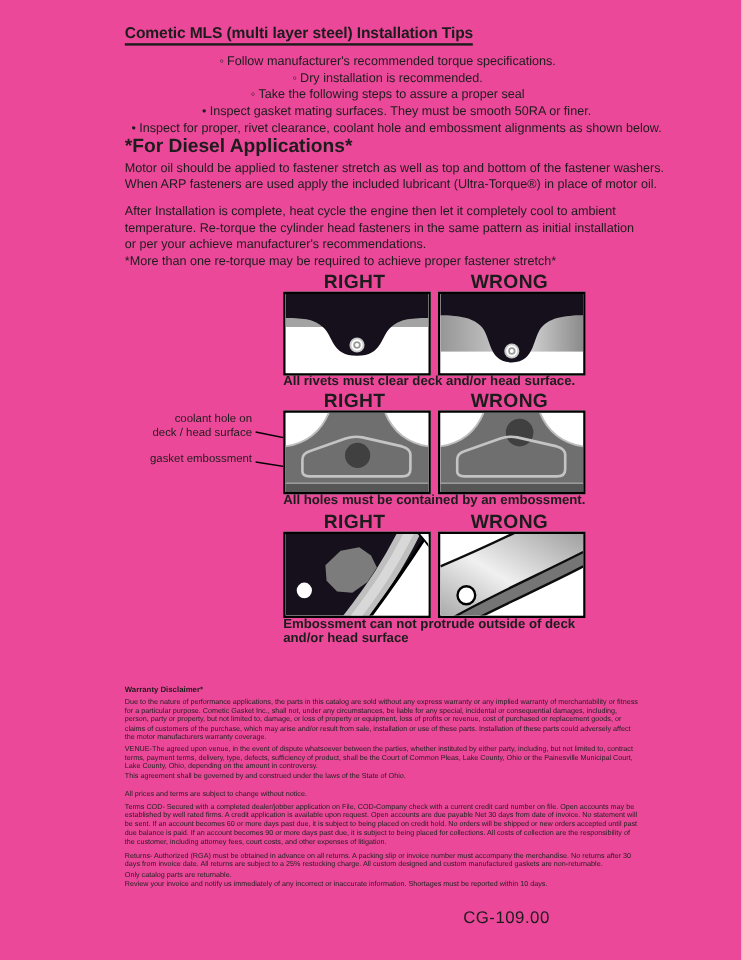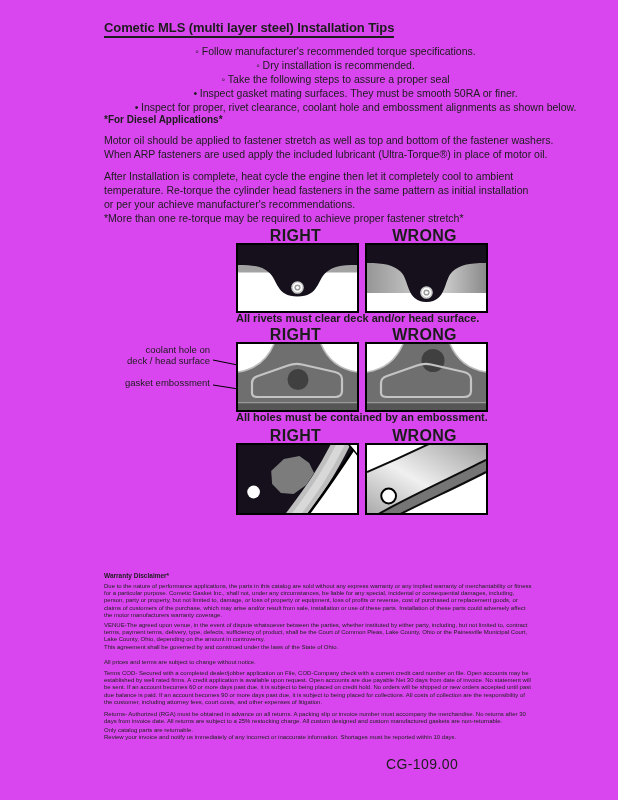--- a/index.html
+++ b/index.html
@@ -1,27 +1,27 @@
 <!DOCTYPE html>
 <html><head>
 <meta charset="utf-8">
 <style>
   html,body{margin:0;padding:0;background:#ffffff;}
-  #page{position:relative;width:618px;height:800px;background:#d946ef;
+  #page{position:relative;width:618px;height:800px;background:#ec4899;
         font-family:"Liberation Sans",sans-serif;color:#1c1c1c;overflow:hidden;}
 
   .title{position:absolute;left:104px;top:20px;font-size:13px;font-weight:bold;
          border-bottom:2px solid #1c1c1c;padding-bottom:1px;letter-spacing:-0.1px;white-space:nowrap;}
 
   .bullets{position:absolute;left:92px;top:44px;font-size:10.5px;line-height:14px;}
   .bullet{white-space:nowrap;text-align:center;}
   .bullet .mk{display:inline-block;width:9px;}
-  .bullet.l2{margin-left:40px;}
-
-  .sec-head{position:absolute;left:104px;top:114px;font-size:10px;font-weight:bold;white-space:nowrap;}
+  .bullet.l2{margin-left:15px;}
+
+  .sec-head{position:absolute;left:104px;top:114px;font-size:16px;font-weight:bold;white-space:nowrap;}
   .para{position:absolute;left:104px;font-size:10.5px;line-height:14px;}
   .para div{white-space:nowrap;}
   #para1{top:133px}
   #para2{top:169px}
   #note{top:211px}
 
   .rw-label{position:absolute;width:119px;text-align:center;font-size:16px;font-weight:bold;letter-spacing:0.3px;}
   .dbox{position:absolute;width:119px;height:66px;border:2px solid #000;background:#fff;}
   .dbox svg{display:block;width:100%;height:100%;}
   .caption{position:absolute;left:236px;font-size:11px;font-weight:bold;line-height:12px;white-space:nowrap;}
@@ -181,20 +181,24 @@
       <rect width="121" height="68" fill="#ffffff"></rect>
       <path d="M0 27 C24 17 46 7 65 -2 L121 -2 L121 15 C85 33 42 52 10 70 L0 70 Z" fill="url(#w3)"></path>
       <path d="M0 27 C24 17 46 7 65 -2" stroke="#0d0d0d" stroke-width="2" fill="none"></path>
       <path d="M10 70 C42 52 85 33 121 15 L121 27 C96 40 62 55 32 70 Z" fill="#757575"></path>
       <path d="M10 70 C42 52 85 33 121 15" stroke="#0d0d0d" stroke-width="2" fill="none"></path>
       <path d="M32 70 C62 55 96 40 121 27" stroke="#0d0d0d" stroke-width="2" fill="none"></path>
       <circle cx="22" cy="51" r="7.5" fill="#ffffff" stroke="#000000" stroke-width="2"></circle>
     </svg>
   </div>
 
+  <div class="caption" style="top:514px;">
+    <div>Embossment can not protrude outside of deck</div>
+    <div>and/or head surface</div>
+  </div>
 
   <div class="disc-head">Warranty Disclaimer*</div>
   <div class="disc" id="disc-p1">Due to the nature of performance applications, the parts in this catalog are sold without any express warranty or any implied warranty of merchantability or fitness for a particular purpose.  Cometic Gasket Inc., shall not, under any circumstances, be liable for any special, incidental or consequential damages, including, person, party or property, but not limited to, damage, or loss of property or equipment, loss of profits or revenue, cost of purchased or replacement goods, or claims of customers of the purchase, which may arise and/or result from sale, installation or use of these parts.  Installation of these parts could adversely affect the motor manufacturers warranty coverage.</div>
   <div class="disc" id="disc-p2">VENUE-The agreed upon venue, in the event of dispute whatsoever between the parties, whether instituted by either party, including, but not limited to, contract terms, payment terms, delivery, type, defects, sufficiency of product, shall be the Court of Common Pleas, Lake County, Ohio or the Painesville Municipal Court, Lake County, Ohio, depending on the amount in controversy.</div>
   <div class="disc" id="disc-p2b">This agreement shall be governed by and construed under the laws of the State of Ohio.</div>
   <div class="disc" id="disc-p3">All prices and terms are subject to change without notice.</div>
   <div class="disc" id="disc-p4">Terms COD- Secured with a completed dealer/jobber application on File, COD-Company check with a current credit card number on file.  Open accounts may be established by well rated firms.  A credit application is available upon request.  Open accounts are due payable Net 30 days from date of invoice.  No statement will be sent.  If an account becomes 60 or more days past due, it is subject to being placed on credit hold.  No orders will be shipped or new orders accepted until past due balance is paid.  If an account becomes 90 or more days past due, it is subject to being placed for collections.  All costs of collection are the responsibility of the customer, including attorney fees, court costs, and other expenses of litigation.</div>
   <div class="disc" id="disc-p5">Returns- Authorized (RGA) must be obtained in advance on all returns.  A packing slip or invoice number must accompany the merchandise.  No returns after 30 days from invoice date.  All returns are subject to a 25% restocking charge.  All custom designed and custom manufactured gaskets are non-returnable.</div>
   <div class="disc" id="disc-p6">Only catalog parts are returnable.</div>
   <div class="disc" id="disc-p6b">Review your invoice and notify us immediately of any incorrect or inaccurate information.  Shortages must be reported within 10 days.</div>

